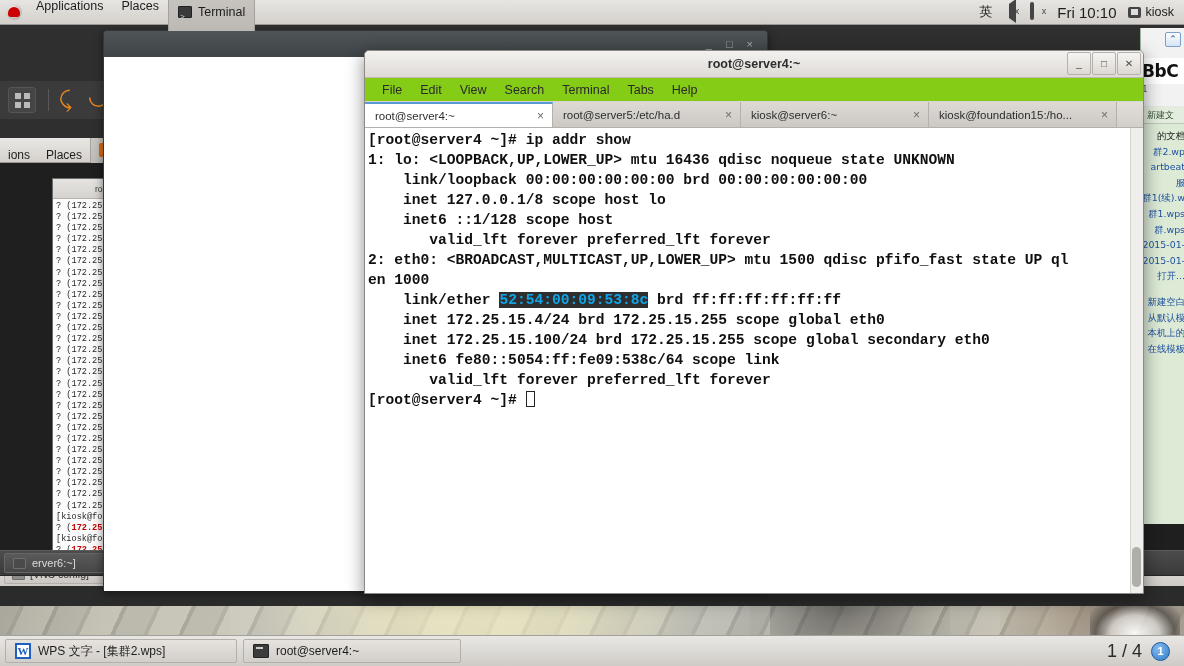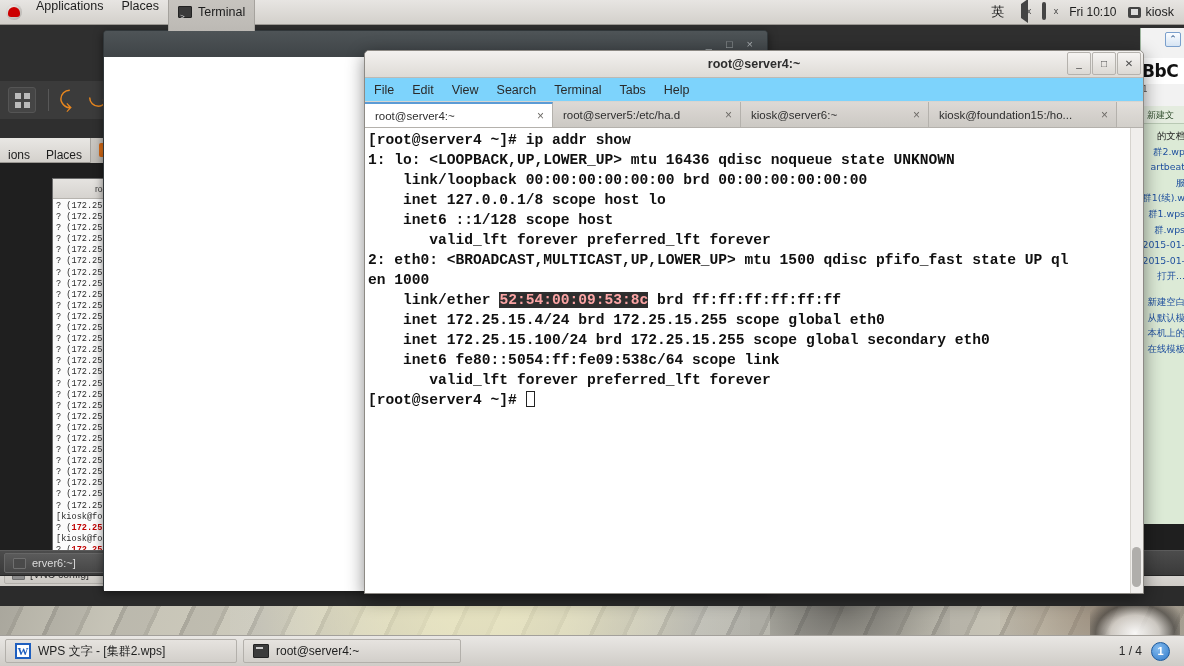--- a/index.html
+++ b/index.html
@@ -68,21 +68,21 @@
   .term-mini-icon::before {
     content: ">"; position: absolute; left: 1px; top: -3px;
     font-family: "Liberation Mono", monospace; font-size: 8px; color: #ddd;
   }
   .tp-right { margin-left: auto; display: flex; align-items: center; gap: 11px; padding-right: 10px; }
   .ime-cn { font-size: 13px; font-family: "DejaVu Sans", sans-serif; }
   .sysicon { width: 16px; height: 16px; position: relative; }
   .spk { width: 0; height: 0; border: 5px solid transparent; border-right: 7px solid #444; margin-left: 1px; margin-top: 3px; }
   .spk-w { position: absolute; right: 0; top: 2px; font-size: 9px; color: #444; }
   .net-ic { width: 13px; height: 11px; border: 2px solid #444; border-radius: 2px; margin-top: 2px; }
-  .clock { font-size: 12px; }
+  .clock { font-size: 15px; }
   .user-ic { width: 13px; height: 11px; background: #444; border-radius: 2px; display:inline-block; position: relative; }
   .user-ic::after { content:""; position:absolute; left:3px; top:2px; width:7px; height:6px; background:#ddd; }
   .tp-user { display: flex; align-items: center; gap: 5px; }
 
   
   .vnc-win {
     position: absolute; left: 0; top: 25px; width: 1184px; height: 556px;
     background: #2f2f2f; z-index: 10;
   }
   .vnc-toolbar {
@@ -249,22 +249,22 @@
   .term-title { font-size: 12.5px; font-weight: bold; color: #2d2d2d; }
   .win-btns { position: absolute; right: 2px; top: 1px; display: flex; }
   .win-btn {
     width: 24px; height: 23px; margin-left: 1px;
     background: linear-gradient(#f6f4f2, #dcd9d4);
     border: 1px solid #b5b2ad; border-radius: 2px;
     color: #4a4a4a; font-size: 10px; display: flex; align-items: center; justify-content: center;
   }
   .term-menubar {
     height: 24px; flex: none; display: flex; align-items: center;
-    background: #7dd3fc; border-bottom: 1px solid #d8d5d0;
-    padding-left: 0; font-size: 12.5px; color: #2a2a2a;
+    background: #84cc16; border-bottom: 1px solid #d8d5d0;
+    padding-left: 8px; font-size: 12.5px; color: #2a2a2a;
   }
   .term-menubar .mi { padding: 0 9px; line-height: 24px; }
   .term-tabbar {
     height: 26px; flex: none; display: flex; align-items: stretch;
     background: linear-gradient(#e2dfdb, #d2cfca);
     border-bottom: 1px solid #b4b1ac;
     font-size: 11.5px; color: #2e2e2e;
   }
   .term-tab {
     display: flex; align-items: center; justify-content: space-between;
@@ -282,21 +282,21 @@
 
   .term-screen {
     flex: 1; background: #ffffff; position: relative; overflow: hidden;
     padding: 2px 0 0 3px;
   }
   .term-text {
     font-family: "Liberation Mono", "DejaVu Sans Mono", monospace;
     font-size: 14.6px; line-height: 20px; color: #101010;
     white-space: pre; font-weight: bold;
   }
-  .term-text .sel { background: #2e2e2e; color: #fca5a5; }
+  .term-text .sel { background: #2e2e2e; color: #0ea5e9; }
   .tcursor { display: inline-block; width: 9px; height: 16px; border: 1px solid #222; background: #fff; vertical-align: -3px; }
   .term-scrollbar {
     position: absolute; right: 0; top: 0; width: 13px; height: 100%;
     background: #f0eeec; border-left: 1px solid #d6d3ce;
   }
   .term-thumb {
     position: absolute; right: 2px; bottom: 6px; width: 9px; height: 40px;
     background: #b0aeab; border-radius: 5px;
   }
 
@@ -319,21 +319,21 @@
   .wps-ic {
     width: 16px; height: 16px; flex: none; border: 2px solid #1f5fbf; background: #fff;
     color: #1f5fbf; font-size: 11px; font-weight: bold; text-align: center; line-height: 12px;
     font-family: "Liberation Serif", serif;
   }
   .term-ic { width: 16px; height: 14px; flex: none; background: #3c3c3c; border: 1px solid #232323; border-radius: 1px; position: relative; }
   .term-ic::after { content: ""; position: absolute; left: 2px; top: 2px; width: 7px; height: 2px; background: #cfcfcf; }
   .shot-ic { width: 16px; height: 16px; flex: none; border: 2px solid #6b6b6b; border-radius: 50%; position: relative; background: #efefef; }
   .shot-ic::after { content: ""; position: absolute; right: -3px; bottom: -2px; width: 7px; height: 2px; background: #6b6b6b; transform: rotate(45deg); }
   .bp-right { margin-left: auto; display: flex; align-items: center; gap: 9px; padding-right: 9px; }
-  .ws-count { font-size: 12px; color: #2a2a2a; }
+  .ws-count { font-size: 18px; color: #2a2a2a; }
   .ws-badge {
     width: 19px; height: 19px; border-radius: 50%;
     background: radial-gradient(circle at 38% 32%, #86bdf0, #2f79c9);
     border: 1px solid #1d5a9c; color: #fff; font-size: 11px;
     display: flex; align-items: center; justify-content: center; font-weight: bold;
   }
 </style>
 </head>
 <body>
 

